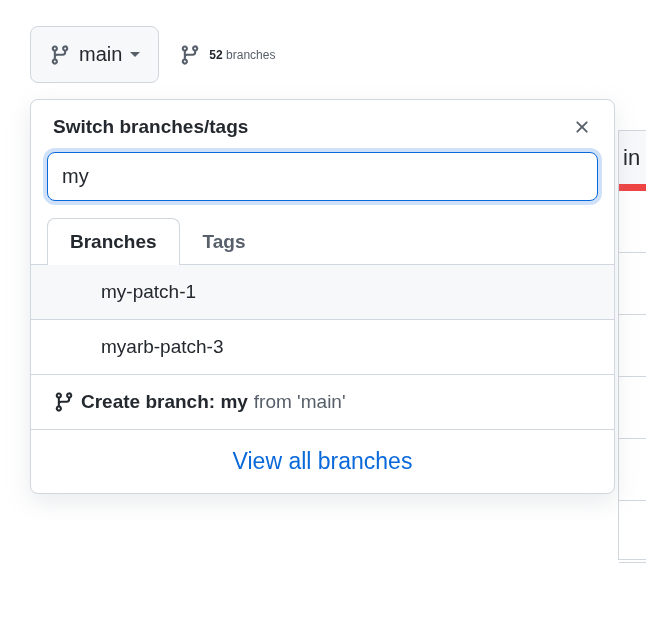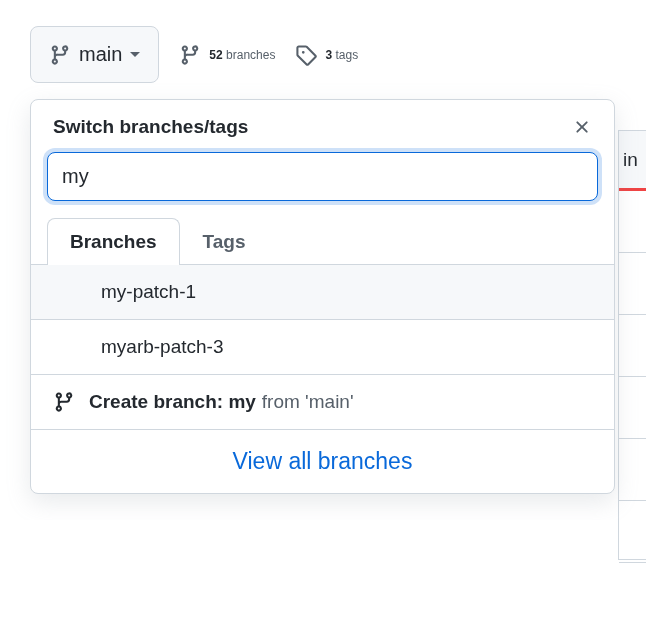--- a/index.html
+++ b/index.html
@@ -127,21 +127,21 @@
       font-size: 19px;
       border-bottom: 1px solid #d0d7de;
       cursor: pointer;
       position: relative;
     }
     .list-item.hover {
       background: #f6f8fa;
     }
     .create-item {
       padding-left: 22px;
-      gap: 14px;
+      gap: 6px;
     }
     .create-item .create-label {
       font-weight: 600;
       color: #24292f;
     }
     .create-item .create-query {
       font-weight: 600;
     }
     .create-item .create-from {
       color: #57606a;
@@ -162,25 +162,25 @@
       top: 130px;
       width: 28px;
       height: 430px;
       border: 1px solid #d0d7de;
       border-right: none;
       z-index: -1;
     }
     .right-bg-top {
       height: 60px;
       background: #f6f8fa;
-      border-bottom: 3px solid #ef4444;
+      border-bottom: 7px solid #ef4444;
       display:flex;
       align-items:center;
       padding-left:4px;
-      font-size: 19px;
+      font-size: 22px;
       overflow:hidden;
     }
     .right-bg-row {
       height: 62px;
       border-bottom: 1px solid #d0d7de;
     }
     svg {
       display: block;
     }
   </style>
@@ -212,28 +212,20 @@
 
   <a class="stat-link">
     <span>
       <svg width="22" height="22" viewBox="0 0 16 16" fill="currentColor">
           <path d="M9.5 3.25a2.25 2.25 0 1 1 3 2.122V6A2.5 2.5 0 0 1 10 8.5H6a1 1 0 0 0-1 1v1.128a2.251 2.251 0 1 1-1.5 0V5.372a2.25 2.25 0 1 1 1.5 0v1.836A2.493 2.493 0 0 1 6 7h4a1 1 0 0 0 1-1v-.628A2.25 2.25 0 0 1 9.5 3.25Zm-6 0a.75.75 0 1 0 1.5 0 .75.75 0 0 0-1.5 0Zm8.25-.75a.75.75 0 1 0 0 1.5.75.75 0 0 0 0-1.5ZM4.25 12a.75.75 0 1 0 0 1.5.75.75 0 0 0 0-1.5Z"></path>
         </svg>
     </span>
     <span><span class="num">52</span> <span>branches</span></span>
   </a>
 
-  <a class="stat-link">
-    <span>
-      <svg width="22" height="22" viewBox="0 0 16 16" fill="currentColor">
-          <path d="M1 7.775V2.75C1 1.784 1.784 1 2.75 1h5.025c.464 0 .91.184 1.238.513l6.25 6.25a1.75 1.75 0 0 1 0 2.474l-5.026 5.026a1.75 1.75 0 0 1-2.474 0l-6.25-6.25A1.752 1.752 0 0 1 1 7.775Zm1.5 0c0 .066.026.13.073.177l6.25 6.25a.25.25 0 0 0 .354 0l5.025-5.025a.25.25 0 0 0 0-.354l-6.25-6.25a.25.25 0 0 0-.177-.073H2.75a.25.25 0 0 0-.25.25ZM6 5a1 1 0 1 1 0 2 1 1 0 0 1 0-2Z"></path>
-        </svg>
-    </span>
-    <span><span class="num">3</span> <span>tags</span></span>
-  </a>
 </div>
 
 <div class="dropdown">
   <div class="dropdown-header">
     <span>Switch branches/tags</span>
     <span class="close-btn">
       <span>
         <svg width="20" height="20" viewBox="0 0 16 16" fill="currentColor">
             <path d="M3.72 3.72a.75.75 0 0 1 1.06 0L8 6.94l3.22-3.22a.749.749 0 0 1 1.275.326.749.749 0 0 1-.215.734L9.06 8l3.22 3.22a.749.749 0 0 1-.326 1.275.749.749 0 0 1-.734-.215L8 9.06l-3.22 3.22a.751.751 0 0 1-1.042-.018.751.751 0 0 1-.018-1.042L6.94 8 3.72 4.78a.75.75 0 0 1 0-1.06Z"></path>
           </svg>

